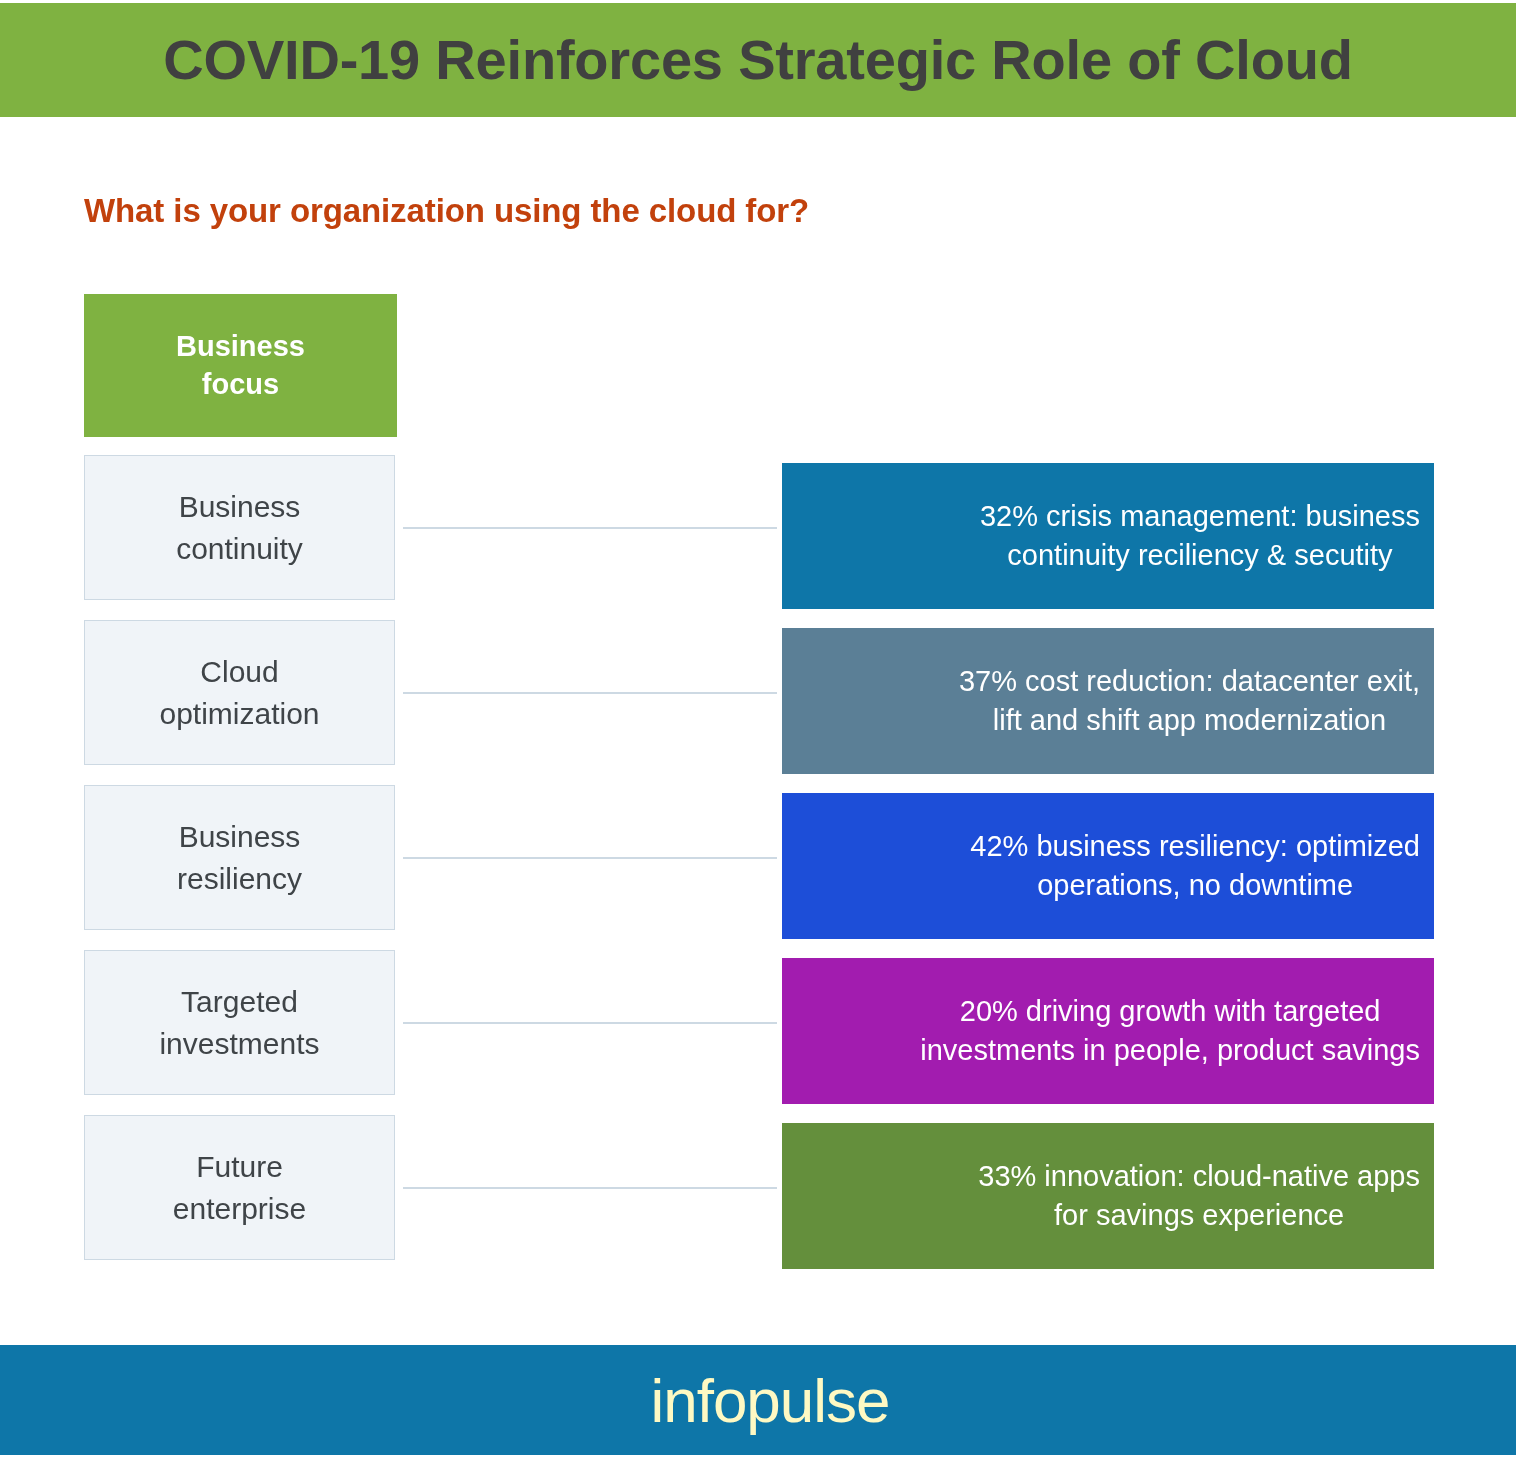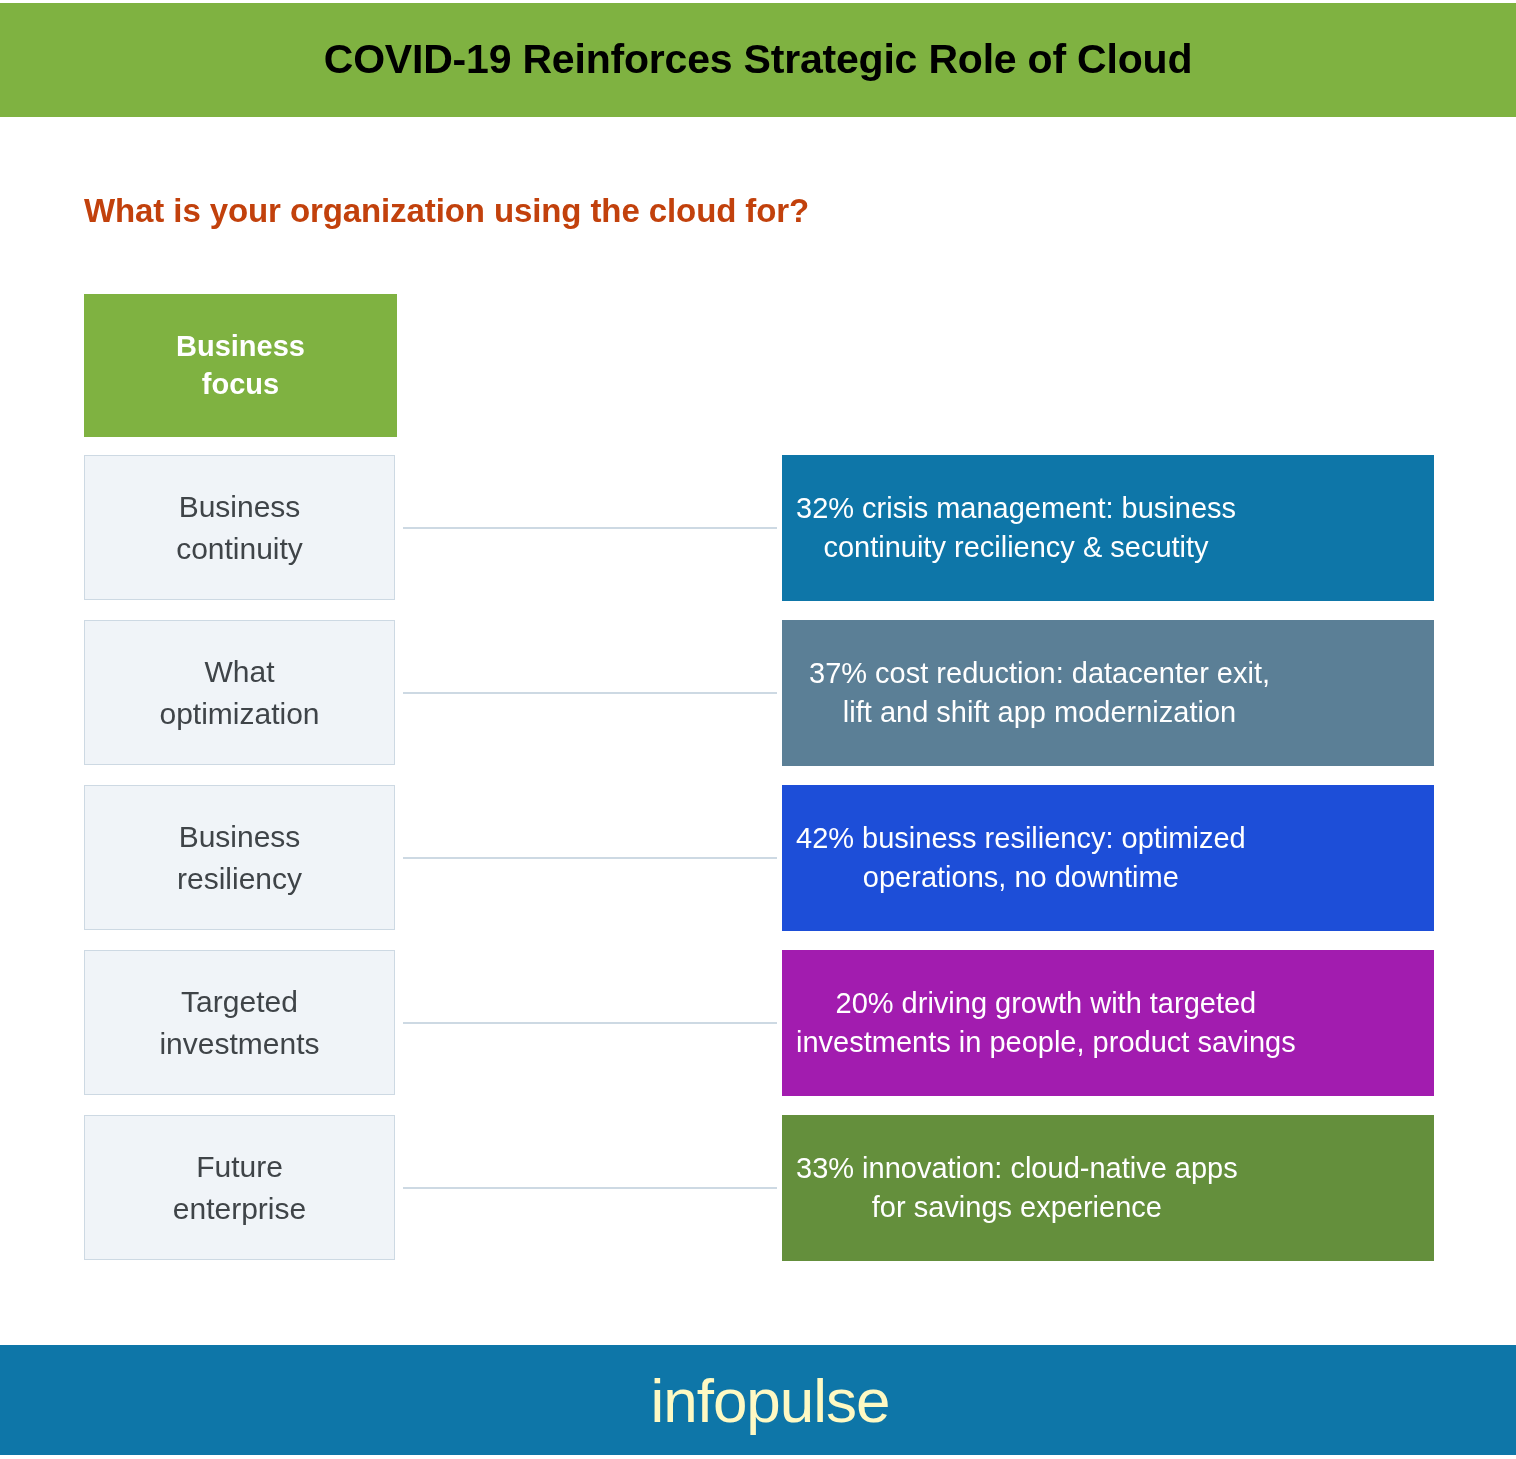--- a/index.html
+++ b/index.html
@@ -29,22 +29,22 @@
     left: 0;
     top: 3px;
     width: 1516px;
     height: 114px;
     background: #7fb241;
     display: flex;
     align-items: center;
     justify-content: center;
   }
   .header-title {
-    color: #000000;
-    font-size: 41px;
+    color: #404040;
+    font-size: 56px;
     font-weight: bold;
     letter-spacing: -0.2px;
     text-align: center;
     line-height: 1.05;
     white-space: nowrap;
   }
 
   
   .subtitle {
     position: absolute;
@@ -111,26 +111,26 @@
     left: 403px;
     top: 72px;
     width: 374px;
     height: 2px;
     background: #cdd9e3;
   }
 
   .row-bar {
     position: absolute;
     left: 782px;
-    top: 0;
+    top: 8px;
     width: 652px;
     height: 146px;
     display: flex;
     align-items: center;
-    justify-content: flex-start;
+    justify-content: flex-end;
     text-align: center;
     box-sizing: border-box;
     padding: 0 14px;
   }
   .row-bar-text {
     color: #ffffff;
     font-size: 29px;
     font-weight: normal;
     line-height: 1.34;
   }
@@ -185,21 +185,21 @@
       <div class="row-bar-text">
         <div>32% crisis management: business</div>
         <div>continuity reciliency &amp; secutity</div>
       </div>
     </div>
   </div>
 
   <div class="row" style="top:620px;">
     <div class="row-label">
       <div class="row-label-text">
-        <div>What</div>
+        <div>Cloud</div>
         <div>optimization</div>
       </div>
     </div>
     <div class="connector"></div>
     <div class="row-bar" style="background:#5b7f96;padding-left:27px;">
       <div class="row-bar-text">
         <div>37% cost reduction: datacenter exit,</div>
         <div>lift and shift app modernization</div>
       </div>
     </div>

